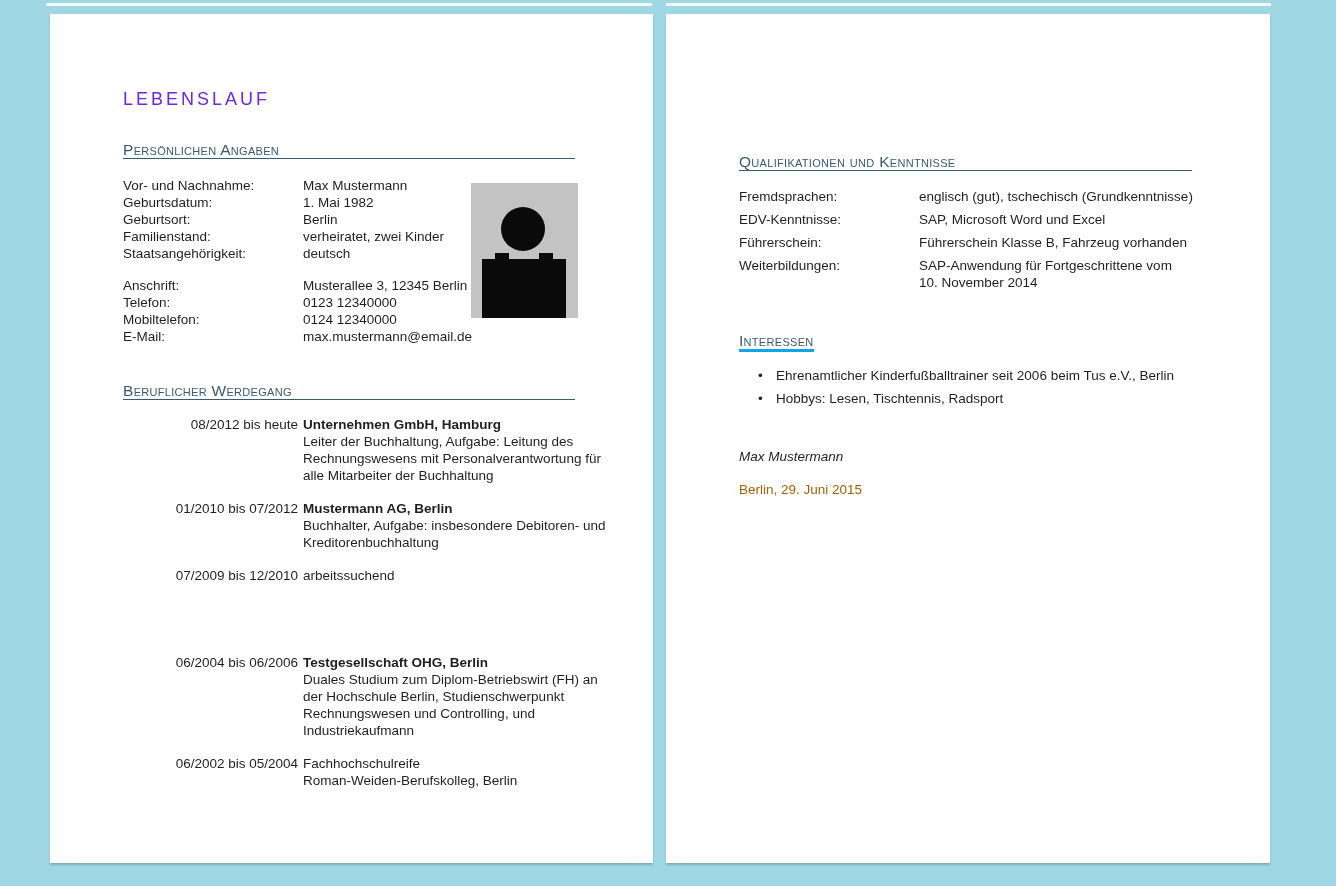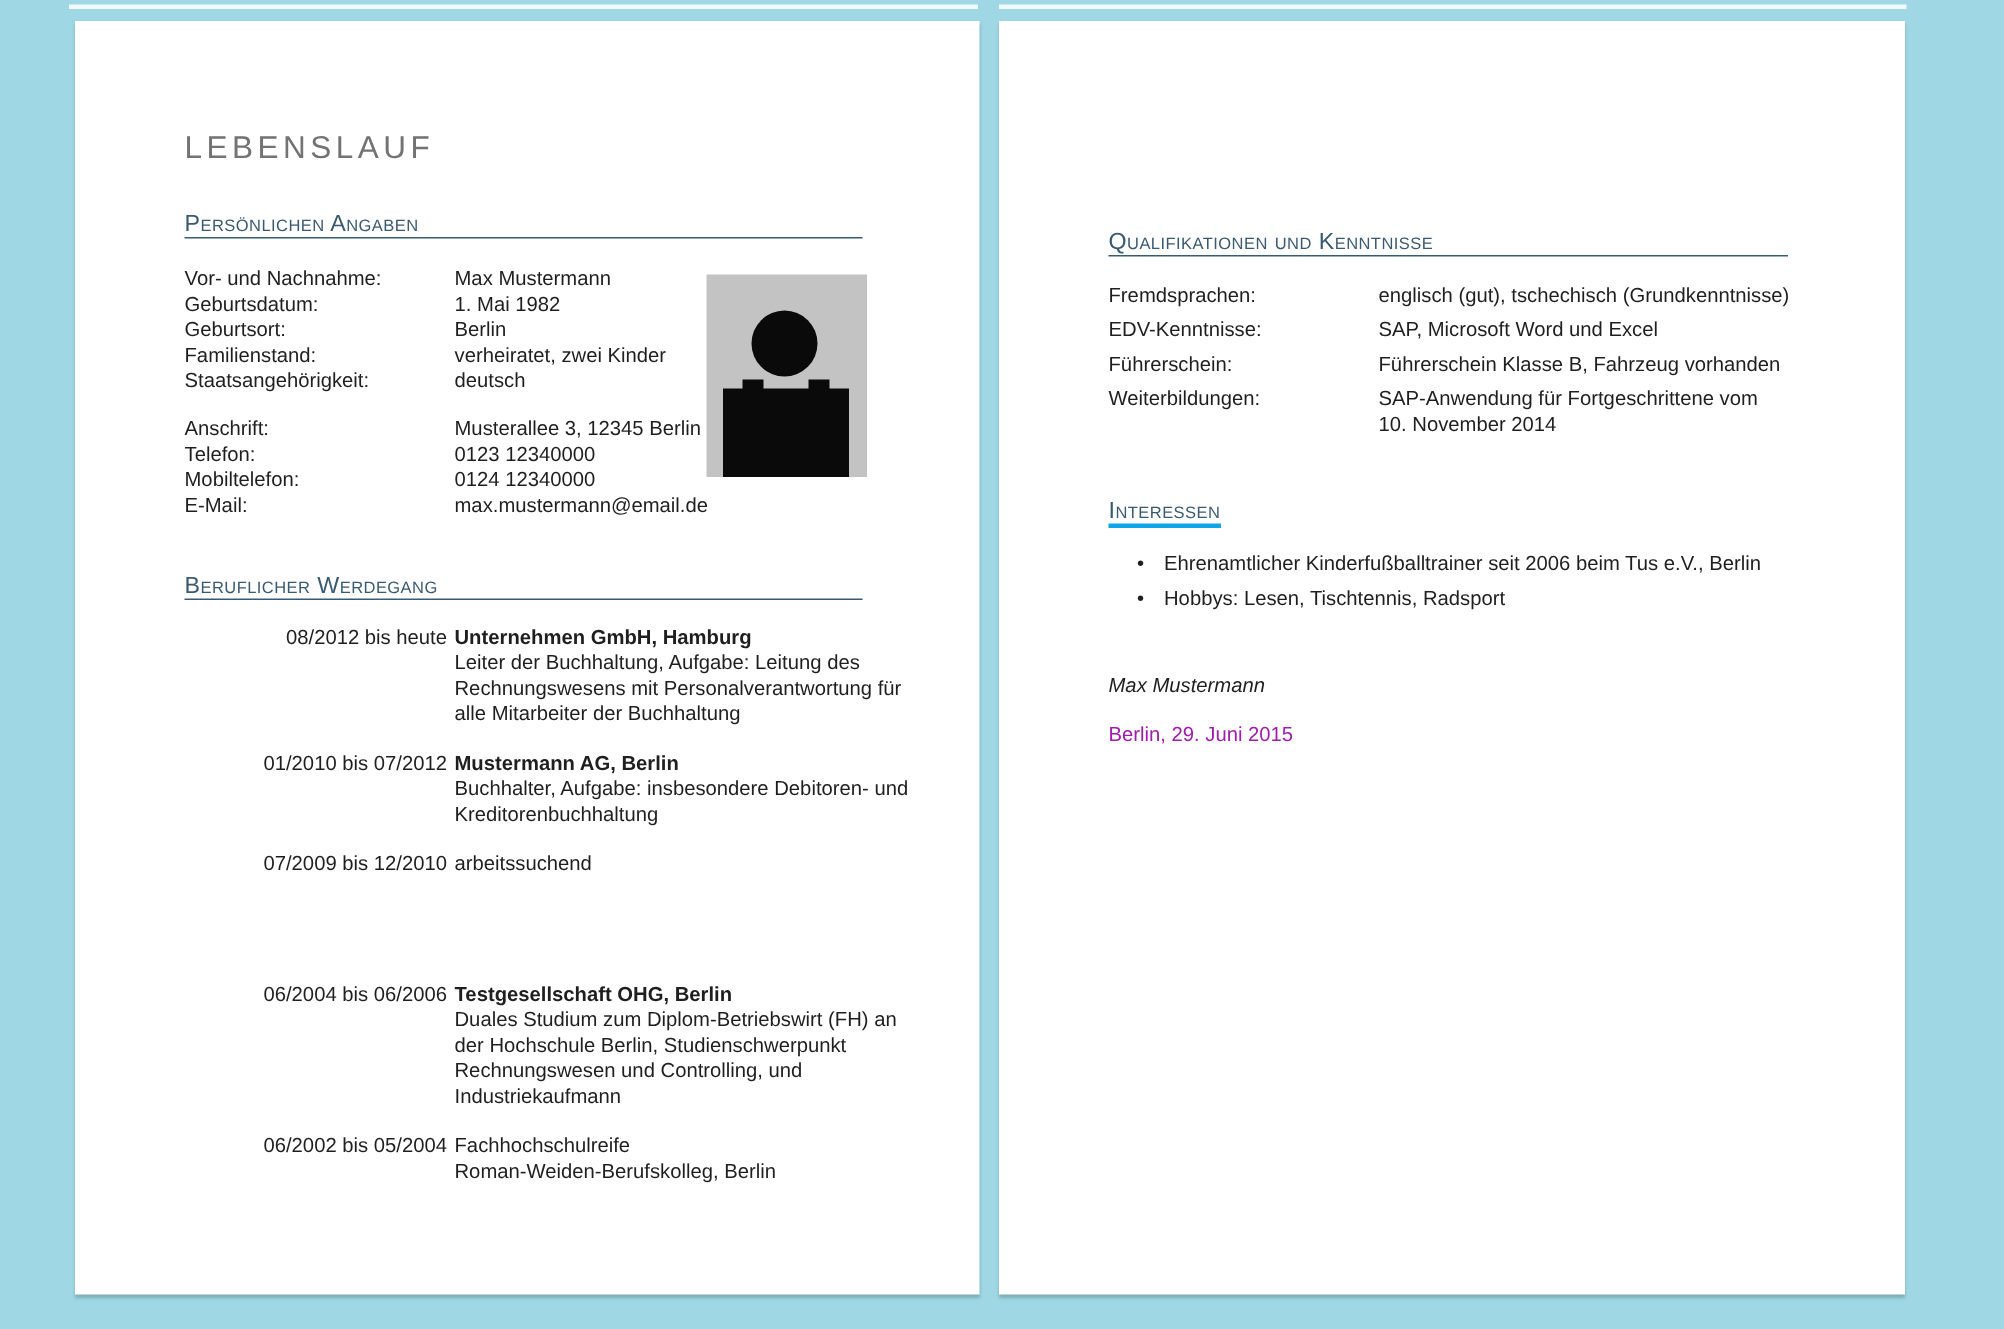--- a/index.html
+++ b/index.html
@@ -24,22 +24,22 @@
   .page {
     position: absolute; top: 14px; height: 849px;
     background: #ffffff;
     box-shadow: 0 2px 2px rgba(90,120,130,0.45);
   }
   .page.left  { left: 50px;  width: 603px; }
   .page.right { left: 666px; width: 604px; }
 
   .doc-title {
     position: absolute; left: 73px; top: 70px;
-    font-size: 21px; line-height: 30px; font-weight: 400;
-    letter-spacing: 3px; color: #737373; white-space: nowrap;
+    font-size: 18px; line-height: 30px; font-weight: 400;
+    letter-spacing: 3px; color: #6d28d9; white-space: nowrap;
   }
   .sec-h {
     position: absolute; left: 73px; height: 17px; line-height: 17px;
     font-size: 15.5px; font-variant: small-caps; letter-spacing: .3px;
     color: #3a5a72; border-bottom: 1px solid #3a5a72;
     white-space: nowrap;
   }
   .sec-h.inline { border-bottom: 3px solid #0ea5e9; }
 
   .rows { position: absolute; left: 73px; }
@@ -65,21 +65,21 @@
   .bullet-dot { width: 18px; flex: 0 0 18px; font-size: 13.5px; }
   .bullet-text { white-space: nowrap; }
 
   .sig-name {
     position: absolute; left: 73px; top: 434px;
     font-size: 13.5px; line-height: 17px; font-style: italic; color: #1f1f1f;
     white-space: nowrap;
   }
   .sig-date {
     position: absolute; left: 73px; top: 467px;
-    font-size: 13.5px; line-height: 17px; color: #a21caf;
+    font-size: 13.5px; line-height: 17px; color: #a16207;
     white-space: nowrap;
   }
 </style>
 </head>
 <body>
 
 <div class="canvas">
 
   <div class="top-strip left"></div>
   <div class="top-strip right"></div>

